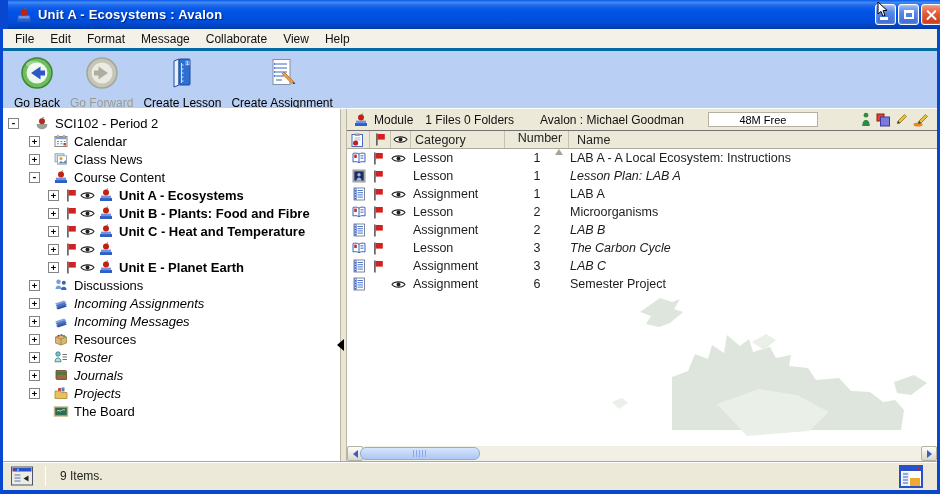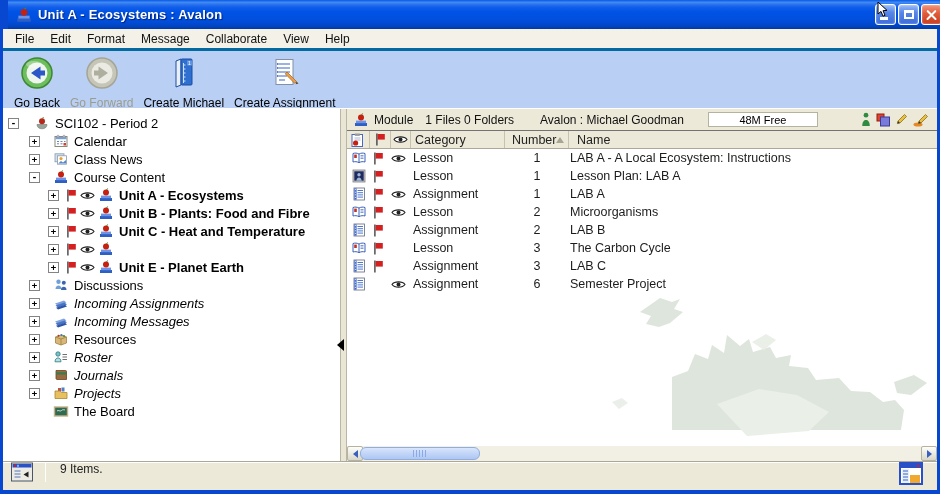--- a/index.html
+++ b/index.html
@@ -51,44 +51,44 @@
   .phdr{height:22px;background:#ECE9D8;border-bottom:1px solid #737373;display:flex;align-items:center;font-size:12px;color:#111;flex:none;white-space:nowrap;}
   .phdr .p-ico{margin-left:6px;display:flex;flex:none;}
   .p-type{margin-left:5px;} .p-count{margin-left:12px;} .p-loc{margin-left:26px;}
   .freebox{margin-left:24px;width:110px;height:15px;background:#fff;border:1px solid #B5B2A1;font-size:11px;display:flex;align-items:center;justify-content:center;color:#000;}
   .hdr-actions{margin-left:auto;margin-right:8px;display:flex;align-items:center;gap:5px;}
   .hdr-actions span{display:flex;cursor:default;}
   
   .colhdr{height:18px;background:#ECE9D8;border-bottom:1px solid #ACA899;display:flex;align-items:stretch;font-size:12.5px;color:#222;flex:none;}
   .hc{display:flex;align-items:center;border-right:1px solid #C6C2AE;height:100%;}
   .hc-ic{width:23px;padding-left:4px;} .hc-fl{width:21px;padding-left:5px;} .hc-ey{width:20px;padding-left:2px;}
-  .hc-cat{width:94px;padding-left:4px;} .hc-num{width:64px;padding-left:7px;} .hc-name{flex:1;padding-left:8px;border-right:none;}
+  .hc-cat{width:94px;padding-left:4px;} .hc-num{width:64px;padding-left:7px;flex-direction:column;} .hc-name{flex:1;padding-left:8px;border-right:none;}
   .sortup{width:0;height:0;border:4px solid transparent;border-bottom:6px solid #A9A593;margin-left:auto;margin-right:5px;margin-bottom:3px;}
   
   .listarea{flex:1;position:relative;min-height:0;overflow:hidden;}
   .lrow{display:flex;align-items:center;height:18px;font-size:12.5px;color:#1c1c1c;white-space:nowrap;cursor:default;position:relative;z-index:2;}
   .c-ic{flex:none;width:16px;height:16px;margin-left:4px;display:flex;}
   .c-fl{flex:none;width:14px;margin-left:6px;display:flex;}
   .c-ey{flex:none;width:18px;margin-left:4px;display:flex;}
   .c-cat{flex:none;width:92px;margin-left:4px;}
   .c-num{flex:none;width:64px;text-align:center;}
   .c-name{margin-left:1px;}
-  .it .c-name{}
+  .it .c-name{font-style:italic;}
   .watermark{position:absolute;right:0;bottom:-6px;z-index:1;}
   
   .hscroll{height:16px;flex:none;background:#F2F0E4;border-top:1px solid #fff;position:relative;display:flex;align-items:center;}
   .sbtn{width:16px;height:15px;flex:none;background:linear-gradient(180deg,#FEFEFA,#D9D7C8);border:1px solid #B5B2A1;border-radius:2px;display:flex;align-items:center;justify-content:center;}
   .sbtn.right{margin-left:auto;}
   .arr-l{width:0;height:0;border:4px solid transparent;border-right:5px solid #3B5FC0;border-left:0;}
   .arr-r{width:0;height:0;border:4px solid transparent;border-left:5px solid #3B5FC0;border-right:0;}
   .thumb{position:absolute;left:13px;top:1px;width:120px;height:13px;border:1px solid #90ADDE;border-radius:6px;
     background:linear-gradient(180deg,#D9E6FD 0%,#C2D5F8 50%,#AEC7F2 100%);display:flex;align-items:center;justify-content:center;}
   .grip{width:14px;height:7px;background:repeating-linear-gradient(90deg,#89A9E8 0 1px,transparent 1px 3px);}
   
-  .statusbar{height:29px;background:#ECE9D8;border-top:1px solid #ACA899;box-shadow:inset 0 1px 0 #fff;display:flex;flex:none;}
+  .statusbar{height:29px;background:#ECE9D8;border-top:1px solid #ACA899;box-shadow:inset 0 1px 0 #fff;display:flex;align-items:center;flex:none;}
   .sb-ico{margin-left:8px;display:flex;flex:none;}
   .sb-div{width:1px;height:20px;background:#ACA899;border-right:1px solid #fff;margin-left:12px;}
   .sb-text{margin-left:14px;font-size:12px;color:#222;}
   .sb-right{margin-left:auto;margin-right:14px;display:flex;}
 </style>
 </head>
 <body>
 
 <div class="win">
 
@@ -157,21 +157,21 @@
       <div class="tbtn">
         <span>
           <svg width="34" height="34" viewBox="0 0 34 34">
               <path d="M9 5l5-2v26l-5 2z" fill="#EAF0FA" stroke="#1A4EA0"></path>
               <rect x="14" y="3" width="11" height="26" rx="1" fill="#2F6FD0" stroke="#1A4EA0"></rect>
               <path d="M16.5 7v20M16.5 9h2M16.5 13h2M16.5 17h2M16.5 21h2M16.5 25h2" stroke="#CFE0F8" stroke-width="1"></path>
               <rect x="20" y="4.5" width="5" height="5" fill="#5E93E0"></rect>
               <text x="22.5" y="8.8" font-size="5" fill="#fff" text-anchor="middle" font-family="Liberation Sans, sans-serif">1</text>
             </svg>
         </span>
-        <span class="cap">Create Michael</span>
+        <span class="cap">Create Lesson</span>
       </div>
       <div class="tbtn">
         <span>
           <svg width="34" height="34" viewBox="0 0 34 34">
               <rect x="8" y="3.5" width="17" height="25" fill="#fff" stroke="#8290A8"></rect>
               <path d="M11 8h11M11 12h11M11 16h11M11 20h8M11 24h6" stroke="#3A66C8" stroke-width="1.2"></path>
               <circle cx="9.8" cy="8" r=".9" fill="#3A66C8"></circle>
               <circle cx="9.8" cy="12" r=".9" fill="#3A66C8"></circle>
               <circle cx="9.8" cy="16" r=".9" fill="#3A66C8"></circle>
               <circle cx="9.8" cy="20" r=".9" fill="#3A66C8"></circle>

